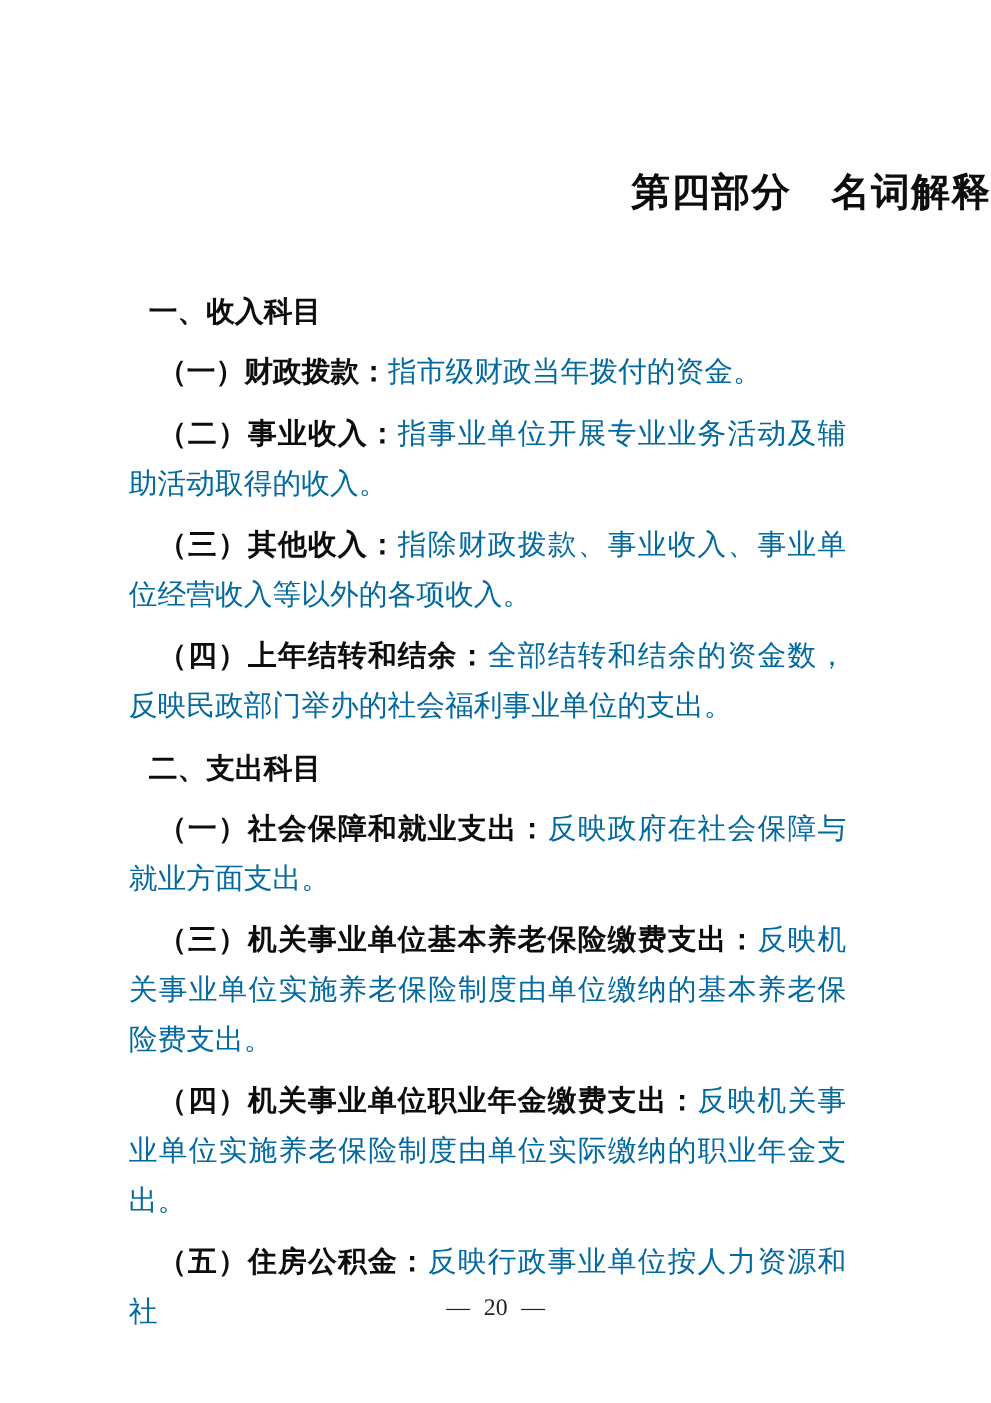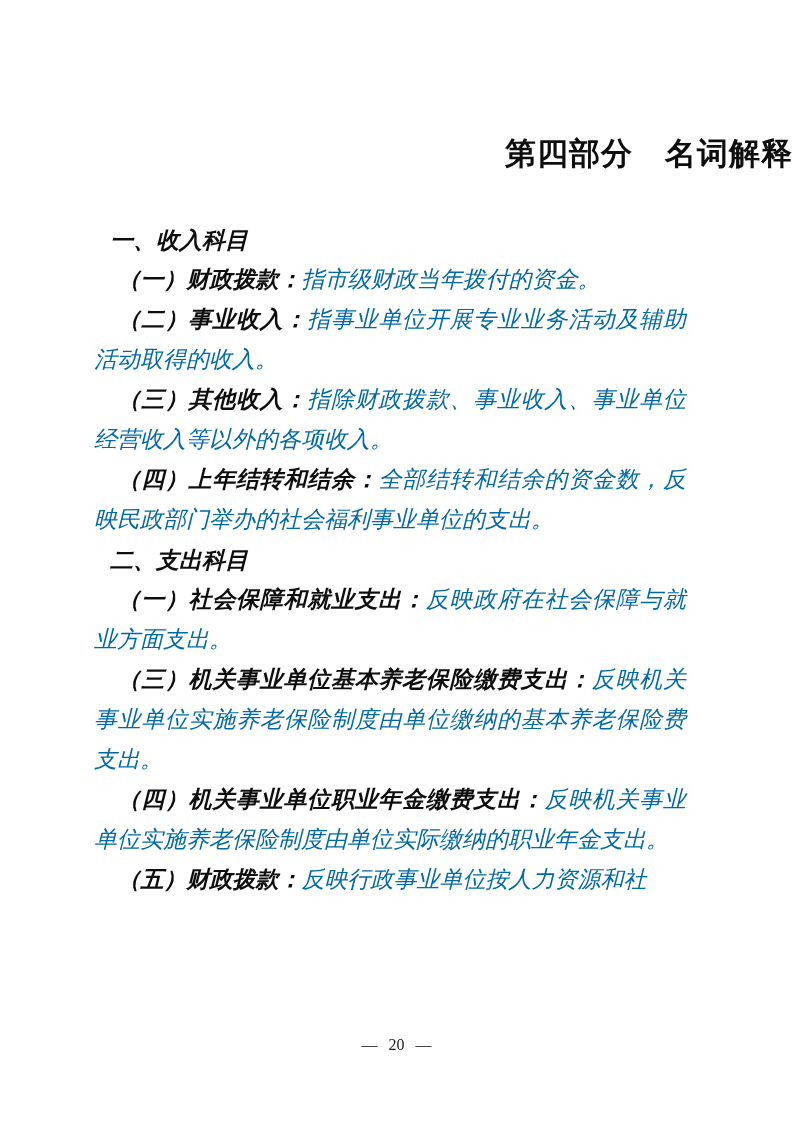--- a/index.html
+++ b/index.html
@@ -34,23 +34,22 @@
     position: absolute;
     left: 94px;
     top: 220px;
     width: 592px;
     font-size: 23px;
     line-height: 40px;
     text-align: justify;
     text-justify: inter-character;
   }
   .para {
-    margin: 0;
+    margin: 9px;
     padding: 0;
-    font-style: italic;
   }
   .sec-heading {
     font-family: "Liberation Sans", sans-serif;
     font-weight: 700;
     text-indent: 0.7em;
     text-align: left;
     color: #0d0d0d;
   }
   .term-para {
     text-indent: 1.02em;
@@ -63,21 +62,21 @@
     font-weight: 400;
     color: #0369a1;
   }
   .footer {
     position: absolute;
     top: 1036px;
     left: 0;
     right: 0;
     text-align: center;
     font-family: "Liberation Serif", serif;
-    font-size: 16px;
+    font-size: 19px;
     color: #222222;
   }
   .footer .dash {
     display: inline-block;
   }
   .footer .num {
     display: inline-block;
     margin: 0 11px;
   }
 </style>
@@ -102,19 +101,19 @@
 
     <p class="para sec-heading">二、支出科目</p>
 
     <p class="para term-para"><span class="term">（一）社会保障和就业支出：</span><span class="def">反映政府在社会保障与就业方面支出。</span></p>
 
 
     <p class="para term-para"><span class="term">（三）机关事业单位基本养老保险缴费支出：</span><span class="def">反映机关事业单位实施养老保险制度由单位缴纳的基本养老保险费支出。</span></p>
 
     <p class="para term-para"><span class="term">（四）机关事业单位职业年金缴费支出：</span><span class="def">反映机关事业单位实施养老保险制度由单位实际缴纳的职业年金支出。</span></p>
 
-    <p class="para term-para"><span class="term">（五）财政拨款：</span><span class="def">反映行政事业单位按人力资源和社</span></p>
+    <p class="para term-para"><span class="term">（五）住房公积金：</span><span class="def">反映行政事业单位按人力资源和社</span></p>
 
   </div>
 
   <div class="footer"><span class="dash">—</span><span class="num">20</span><span class="dash">—</span></div>
 
 </div>
 
 </body></html>

